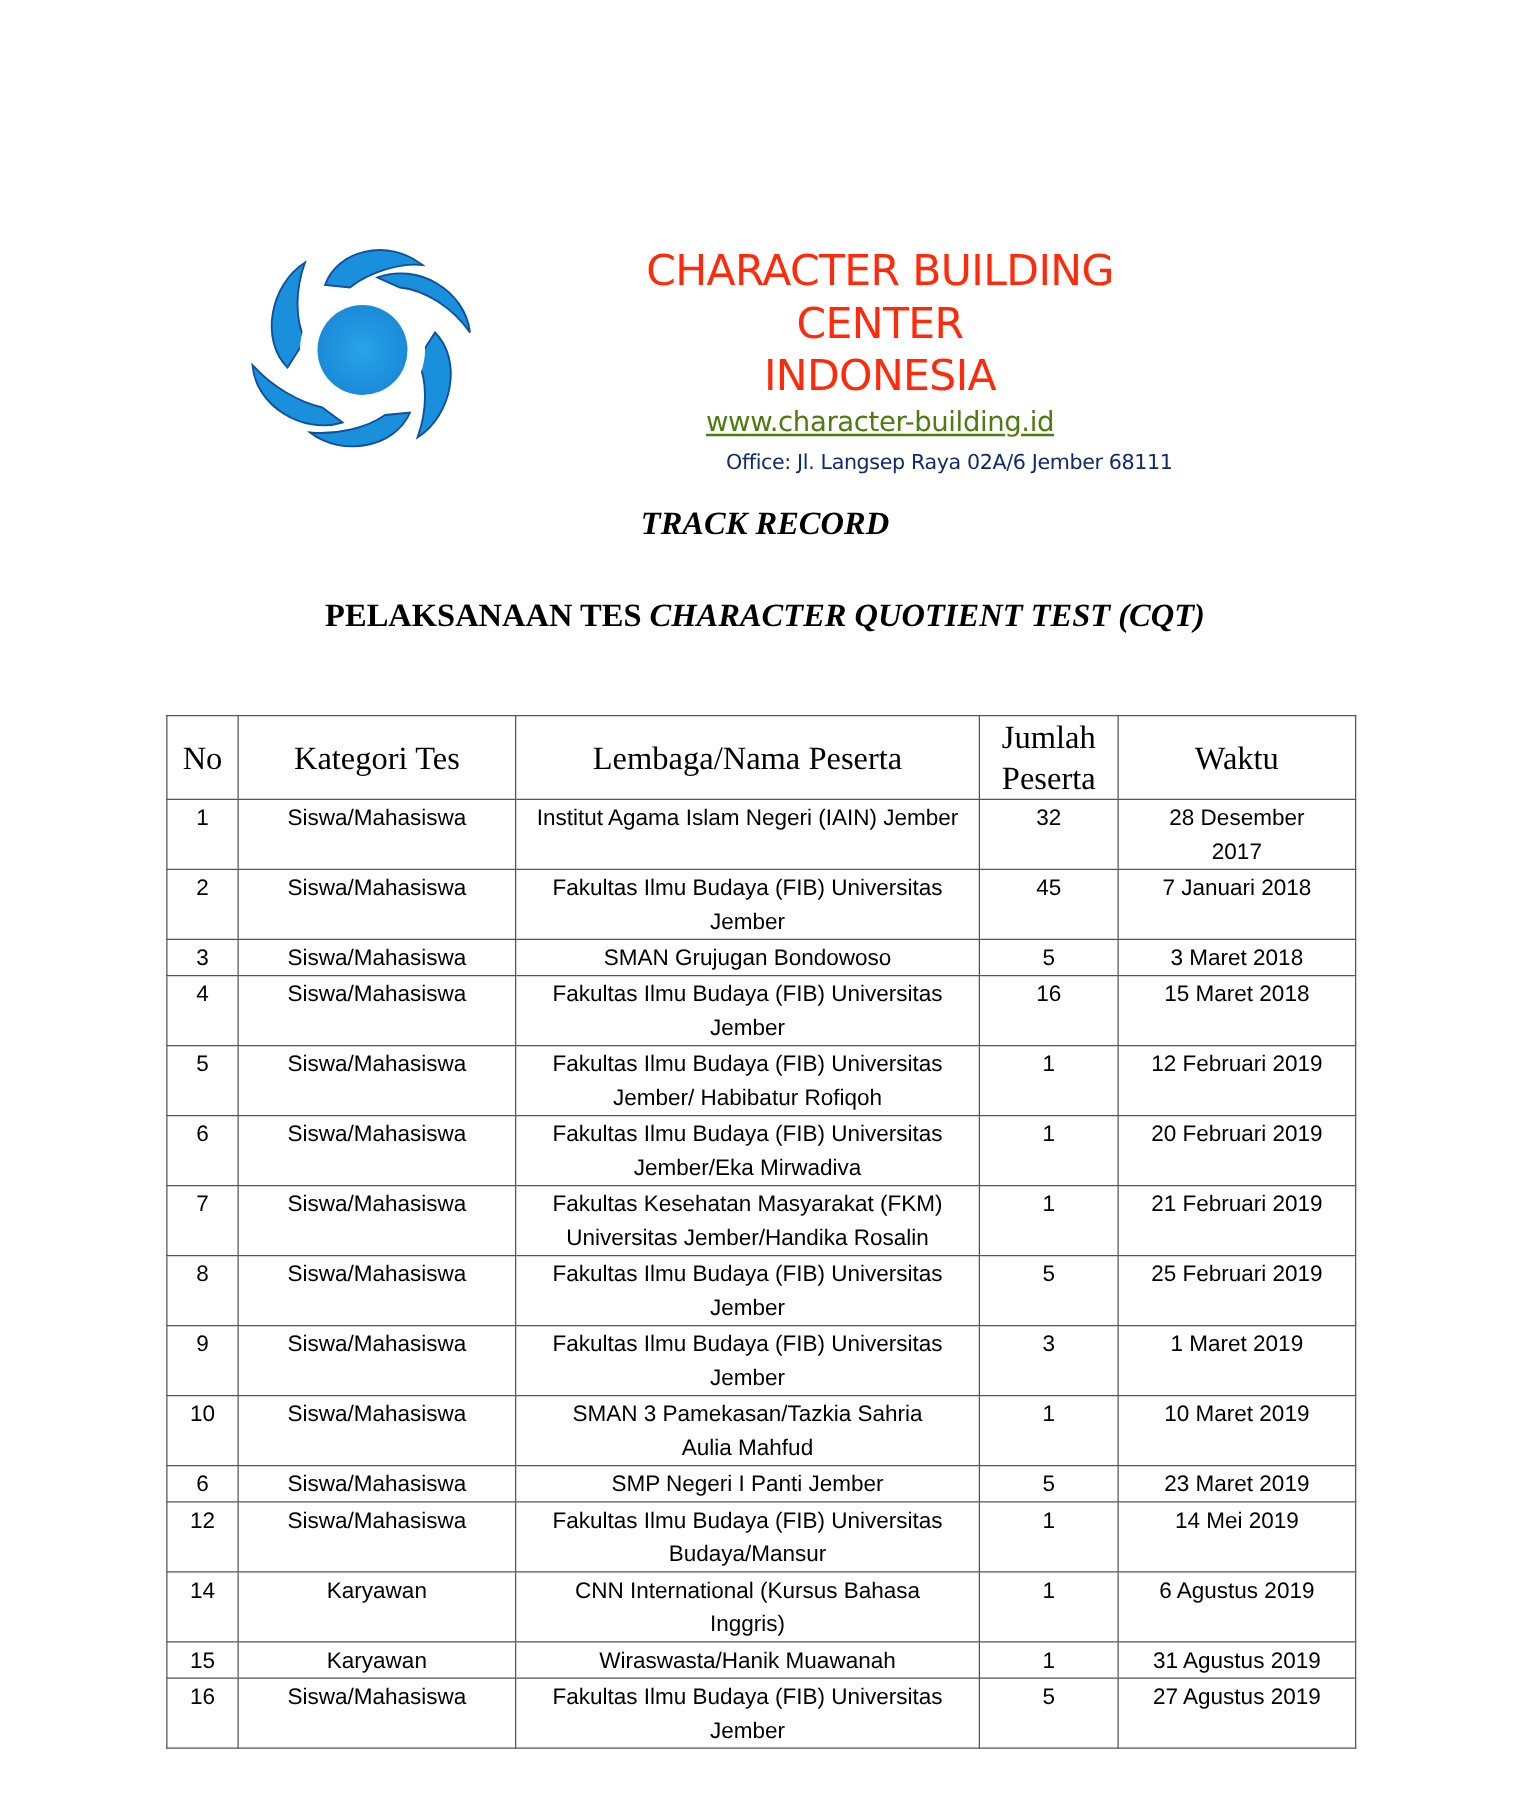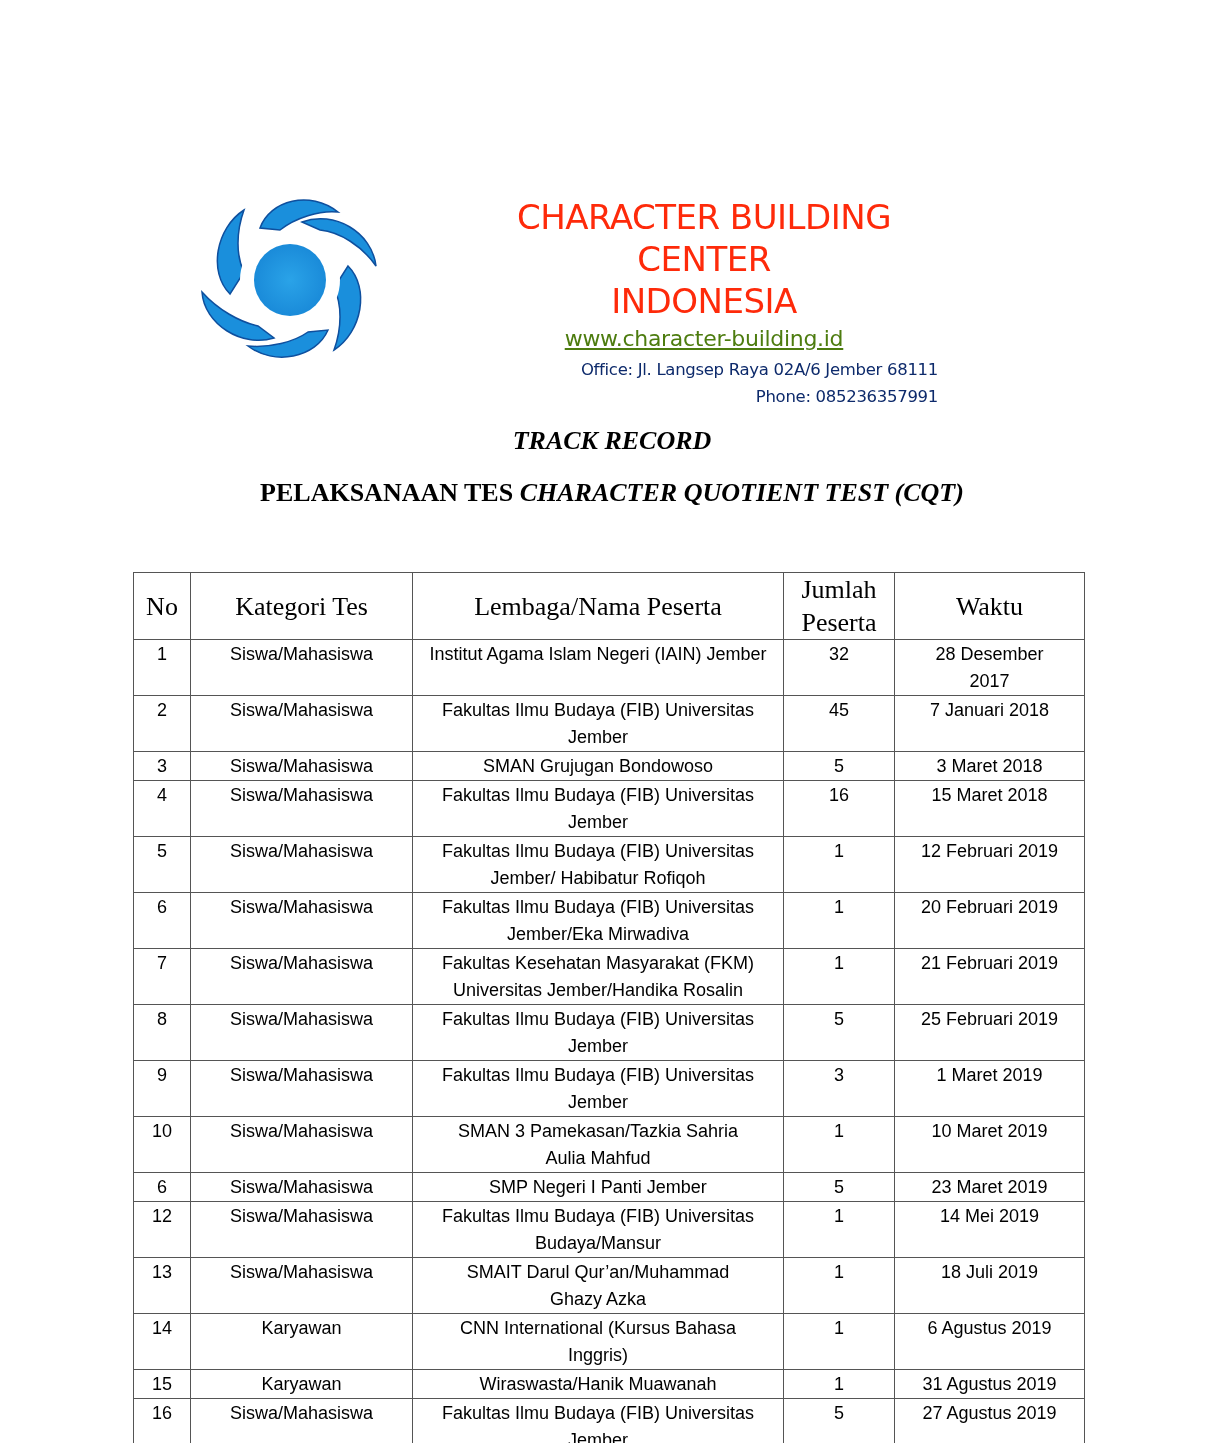--- a/index.html
+++ b/index.html
@@ -6,21 +6,21 @@
   body { width: 1224px; height: 1443px; position: relative; overflow: hidden; font-family: "Liberation Sans", sans-serif; }
 
   .logo { position: absolute; left: 198px; top: 196px; width: 184px; height: 168px; }
 
   .letterhead { position: absolute; left: 470px; top: 196px; width: 468px; text-align: center; font-family: "DejaVu Sans", "Liberation Sans", sans-serif; }
   .org-name { color: #fe2a0a; font-size: 34px; line-height: 42px; letter-spacing: -0.5px; }
   .website { color: #4d7c0f; font-size: 22px; line-height: 34px; text-decoration: underline; display: inline-block; letter-spacing: -0.3px; }
   .office, .phone { color: #0d2a6b; font-size: 16.5px; line-height: 27px; letter-spacing: -0.3px; text-align: right; }
 
   .titles { position: absolute; left: 0; width: 1224px; text-align: center; font-family: "Liberation Serif", "DejaVu Serif", serif; font-weight: bold; color: #000; }
-  .title-1 { top: 422px; font-size: 26px; font-style: italic; line-height: 38px; }
+  .title-1 { top: 400px; font-size: 26px; font-style: italic; line-height: 38px; }
   .title-2 { top: 474px; font-size: 26px; line-height: 38px; }
   .title-2 .it { font-style: italic; }
 
   table.record { position: absolute; left: 133px; top: 572px; border-collapse: collapse; table-layout: fixed; width: 951px; font-family: "Liberation Sans", sans-serif; font-size: 18px; color: #000; }
   table.record th, table.record td { border: 1.5px solid #555; text-align: center; vertical-align: top; padding: 0 4px; line-height: 27px; }
   table.record th { font-family: "Liberation Serif", "DejaVu Serif", serif; font-weight: normal; font-size: 26px; line-height: 33px; height: 66px; vertical-align: middle; }
   table.record td { padding-top: 1px; }
   col.c-no { width: 57px; } col.c-kat { width: 222px; } col.c-lem { width: 371px; } col.c-jum { width: 111px; } col.c-wak { width: 190px; }
   tr.r2 td { height: 54px; } tr.r1 td { height: 26px; }
 </style>
@@ -48,21 +48,20 @@
       <circle cx="0" cy="0" r="36" fill="url(#g)"></circle>
     </g>
   </svg>
 </div>
 
 <div class="letterhead">
   <div class="org-name">CHARACTER BUILDING CENTER</div>
   <div class="org-name">INDONESIA</div>
   <div><span class="website">www.character-building.id</span></div>
   <div class="office">Office: Jl. Langsep Raya 02A/6 Jember 68111</div>
-  <div class="phone">Phone: 085236357991</div>
 </div>
 
 <div class="titles title-1">TRACK RECORD</div>
 <div class="titles title-2"><span>PELAKSANAAN TES </span><span class="it">CHARACTER QUOTIENT TEST (CQT)</span></div>
 
 <table class="record">
   <colgroup>
     <col class="c-no">
       <col class="c-kat">
       <col class="c-lem">
@@ -157,27 +156,20 @@
       <td>23 Maret 2019</td>
     </tr>
     <tr class="r2">
       <td>12</td>
       <td>Siswa/Mahasiswa</td>
       <td>Fakultas Ilmu Budaya (FIB) Universitas Budaya/Mansur</td>
       <td>1</td>
       <td>14 Mei 2019</td>
     </tr>
     <tr class="r2">
-      <td>13</td>
-      <td>Siswa/Mahasiswa</td>
-      <td style="padding:1px 30px 0;">SMAIT Darul Qur’an/Muhammad Ghazy Azka</td>
-      <td>1</td>
-      <td>18 Juli 2019</td>
-    </tr>
-    <tr class="r2">
       <td>14</td>
       <td>Karyawan</td>
       <td style="padding:1px 24px 0;">CNN International (Kursus Bahasa Inggris)</td>
       <td>1</td>
       <td>6 Agustus 2019</td>
     </tr>
     <tr class="r1">
       <td>15</td>
       <td>Karyawan</td>
       <td>Wiraswasta/Hanik Muawanah</td>

